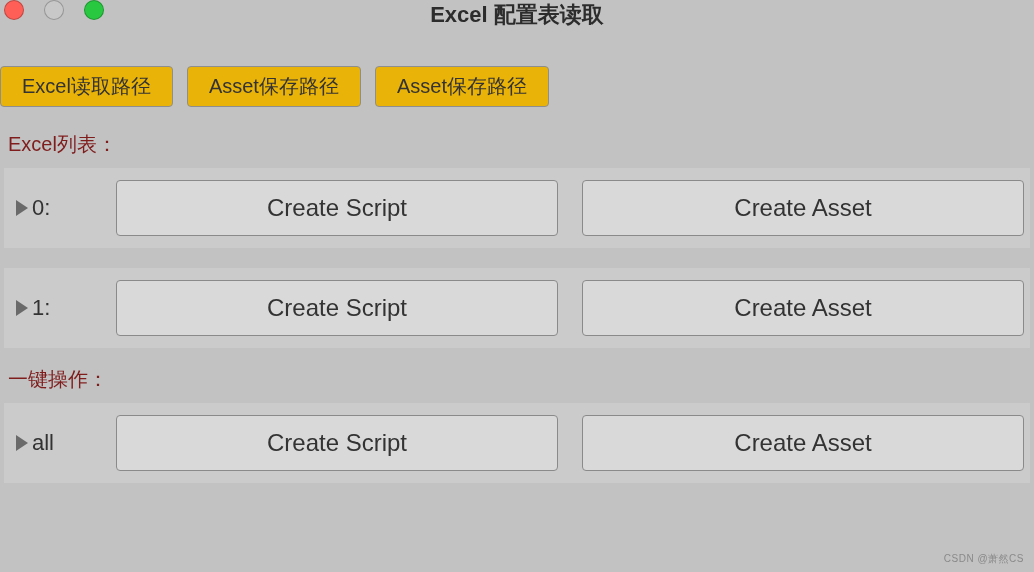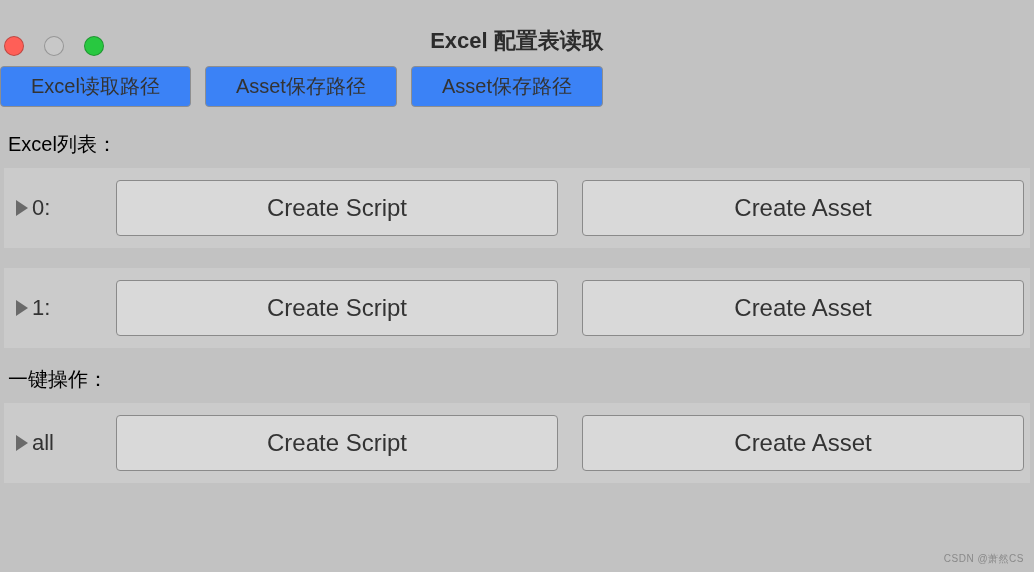--- a/index.html
+++ b/index.html
@@ -8,21 +8,21 @@
       height: 572px;
       background: #c2c2c2;
       font-family: -apple-system, "Helvetica Neue", Arial, sans-serif;
       color: #333;
       overflow: hidden;
       position: relative;
     }
     .titlebar {
       height: 56px;
       display: flex;
-      align-items: flex-end;
+      align-items: flex-start;
       position: relative;
       padding: 0 4px;
     }
     .traffic-lights {
       display: flex;
       gap: 20px;
       align-items: center;
     }
     .tl {
       width: 20px; height: 20px;
@@ -40,31 +40,31 @@
       font-weight: 600;
       color: #2c2c2c;
       pointer-events: none;
     }
     .toolbar {
       display: flex;
       gap: 14px;
       padding: 10px 2px 10px 0;
     }
     .tool-btn {
-      background: #3b82f6;
+      background: #eab308;
       border: 1px solid #8e8e8e;
       border-radius: 4px;
       font-size: 20px;
-      padding: 6px 30px;
+      padding: 6px 21px;
       color: #333;
       cursor: pointer;
     }
     .section-label {
       font-size: 20px;
-      color: #000000;
+      color: #7f1d1d;
       padding: 14px 8px 6px 8px;
     }
     .row-group { display: flex; flex-direction: column; gap: 20px; padding: 4px 4px; }
     .row {
       background: #cbcbcb;
       padding: 12px 6px;
       display: flex;
       align-items: center;
       gap: 10px;
     }

